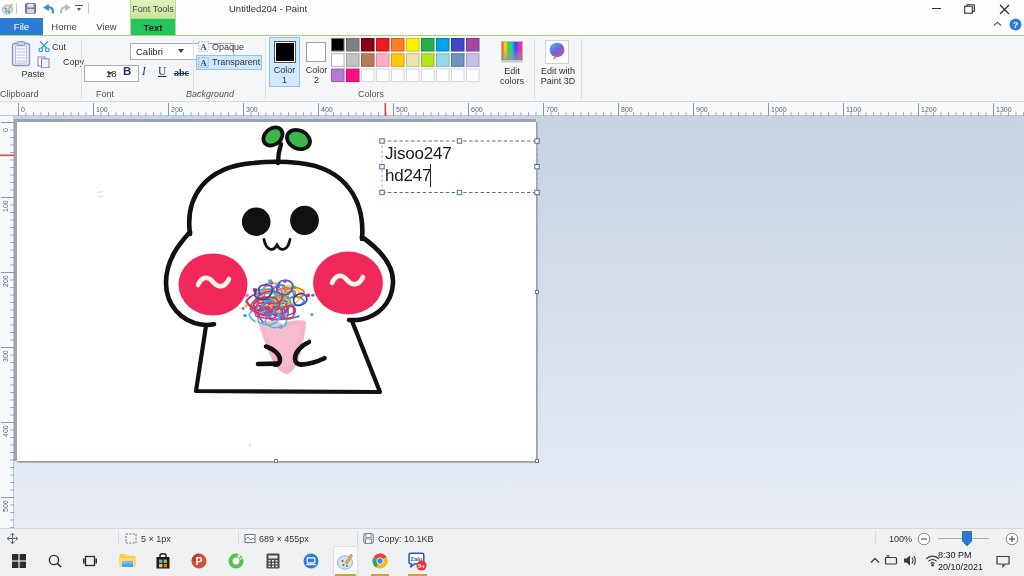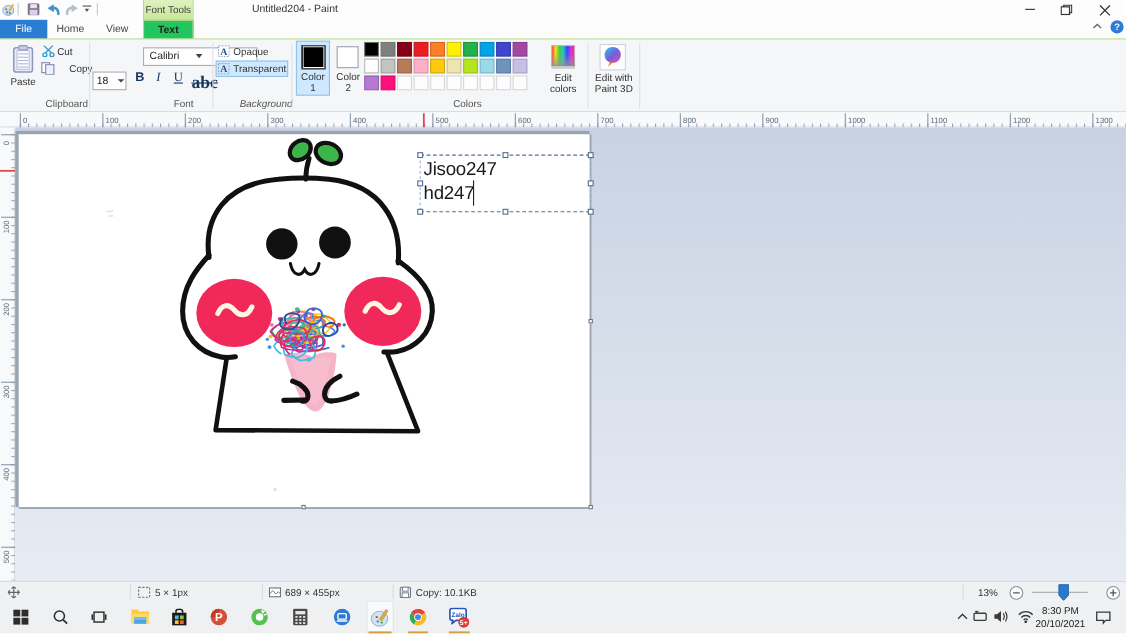--- a/index.html
+++ b/index.html
@@ -14,21 +14,21 @@
   #wintitle { left:187px; top:0; height:18px; line-height:18px; font-size:9.5px; color:#333;margin-left:42px; }
   
   #tabrow { left:0; top:18px; width:1024px; height:17px; background:#fdfdfd;padding-left:10px; }
   #tabgreenline { left:0; top:34.5px; width:1024px; height:1.5px; background:#a3d46e; }
   .tab { position:absolute; top:0; height:17px; line-height:17px; font-size:9.5px; color:#444; text-align:center; }
   #tab-file { left:0; width:43px; background:#2b7cd3; color:#fff; }
   #tab-text { left:130px; width:46px; background:#22c55e; border:1px solid #b5d98a; border-bottom:none; color:#222;font-weight:bold; }
   
   #ribbon { left:0; top:36px; width:1024px; height:66px; background:#f5f6f7; border-bottom:1px solid #d5dae0; }
   .gsep { position:absolute; top:3px; width:1px; height:60px; background:#dde1e6; }
-  .glabel { position:absolute; top:53px; font-size:9px; color:#555; width:80px; text-align:right; }
+  .glabel { position:absolute; top:53px; font-size:9px; color:#555; width:80px; text-align:left; }
   .btn-label { font-size:9px; color:#333; text-align:center; }
   .combo { position:absolute; background:#fff; border:1px solid #aaacb2; font-size:9.5px; color:#222; }
   .hl { background:#cde8ff; border:1px solid #92c2ea; }
   
   #rulerh { left:0; top:102px; width:1024px; height:14px; }
   #rulerv { left:0; top:116px; width:14px; height:412px; }
   
   #workspace { left:14px; top:116px; width:1010px; height:412px;
      background:linear-gradient(#c8d2e2,#e7ecf4); }
   #canvas { left:17px; top:122px; width:519px; height:339px; background:#fff;
@@ -105,46 +105,46 @@
       <rect x="4.5" y="5" width="11" height="17" fill="#fbfcfe" stroke="#aab4d8" stroke-width="0.8"></rect>
       <g stroke="#aab4d8" stroke-width="0.9">
         <line x1="5.5" y1="8" x2="14.5" y2="8"></line>
         <line x1="5.5" y1="11" x2="14.5" y2="11"></line>
         <line x1="5.5" y1="14" x2="14.5" y2="14"></line>
         <line x1="5.5" y1="17" x2="14.5" y2="17"></line>
         <line x1="5.5" y1="20" x2="14.5" y2="20"></line>
       </g>
       <rect x="6" y="0.5" width="8" height="4" rx="1.5" fill="#c7cde4" stroke="#8d97c0" stroke-width="1"></rect>
     </svg>
-    <div class="abs btn-label" style="left:4px;top:33px;width:34px;">Paste</div>
+    <div class="abs btn-label" style="left:16px;top:33px;width:34px;">Paste</div>
     <svg class="abs" style="left:38px;top:5px;" width="12" height="11" viewBox="0 0 12 11">
       <g stroke="#2e9bd8" stroke-width="1.2" fill="none">
         <line x1="2" y1="0.5" x2="8.5" y2="7"></line>
         <line x1="10" y1="0.5" x2="3.5" y2="7"></line>
         <circle cx="2.8" cy="8.8" r="1.8"></circle>
         <circle cx="9.2" cy="8.8" r="1.8"></circle>
       </g>
     </svg>
     <div class="abs btn-label" style="left:52px;top:6px;">Cut</div>
     <svg class="abs" style="left:37px;top:20px;" width="13" height="12" viewBox="0 0 13 12">
       <rect x="1" y="1" width="7" height="9" fill="#fff" stroke="#7d88b8" stroke-width="1"></rect>
       <rect x="4.5" y="2.8" width="7.5" height="9" fill="#eef1f8" stroke="#7d88b8" stroke-width="1"></rect>
     </svg>
     <div class="abs btn-label" style="left:63px;top:21px;">Copy</div>
     <div class="glabel" style="left:0px;">Clipboard</div>
     <div class="gsep" style="left:81px;"></div>
 
     <div class="combo" style="left:84px;top:7px;width:104px;height:17px;line-height:15px;padding-left:5px;margin-left:46px;">Calibri</div>
     <div class="abs" style="left:178px;top:13px;width:0;height:0;border-left:3.5px solid transparent;border-right:3.5px solid transparent;border-top:4px solid #444;"></div>
-    <div class="combo" style="left:84px;top:29px;width:31px;height:17px;line-height:15px;padding-left:3px;">18</div>
+    <div class="combo" style="left:84px;top:29px;width:55px;height:17px;line-height:15px;padding-left:21px;">18</div>
     <div class="abs" style="left:107px;top:36px;width:0;height:0;border-left:3px solid transparent;border-right:3px solid transparent;border-top:3.5px solid #444;"></div>
     <div class="abs" style="left:123px;top:29px;font-size:11.5px;font-weight:bold;color:#16365f;">B</div>
     <div class="abs" style="left:142px;top:29px;font-size:11.5px;font-style:italic;font-family:'Liberation Serif',serif;color:#16365f;">I</div>
     <div class="abs" style="left:158px;top:29px;font-size:11.5px;text-decoration:underline;font-family:'Liberation Serif',serif;color:#16365f;">U</div>
-    <div class="abs" style="left:174px;top:31px;font-size:16px;font-weight:bold;text-decoration:line-through;font-family:'Liberation Serif',serif;color:#16365f;">abc</div>
+    <div class="abs" style="left:174px;top:31px;font-size:10px;font-weight:bold;text-decoration:line-through;font-family:'Liberation Serif',serif;color:#16365f;">abc</div>
     <div class="glabel" style="left:96px;">Font</div>
     <div class="gsep" style="left:193px;"></div>
 
     <svg class="abs" style="left:198px;top:5px;" width="11" height="11" viewBox="0 0 11 11">
       <rect x="0.7" y="0.7" width="9.6" height="9.6" fill="#fff" stroke="#8a9ab0" stroke-width="0.8" stroke-dasharray="1.6 1.2"></rect>
       <text x="5.5" y="8.6" font-size="9" font-weight="bold" fill="#1e4f8f" text-anchor="middle" font-family="Liberation Serif">A</text>
     </svg>
     <div class="abs btn-label" style="left:212px;top:6px;">Opaque</div>
     <div class="abs hl" style="left:195.5px;top:19px;width:66px;height:15px;"></div>
     <svg class="abs" style="left:198px;top:21px;" width="11" height="11" viewBox="0 0 11 11">
@@ -417,21 +417,21 @@
     </svg>
     <div class="abs" style="left:259px;top:4.5px;">689 × 455px</div>
     <div class="ssep" style="left:357px;"></div>
     <svg class="abs" style="left:363px;top:4px;" width="11" height="11" viewBox="0 0 11 11">
       <rect x="0.8" y="0.8" width="9.4" height="9.4" rx="1" fill="#e8ecf2" stroke="#6a7584" stroke-width="1"></rect>
       <rect x="3" y="0.8" width="5" height="3.6" fill="#fff" stroke="#6a7584" stroke-width="0.8"></rect>
       <rect x="2.6" y="6" width="5.8" height="4.2" fill="#fff" stroke="#6a7584" stroke-width="0.8"></rect>
     </svg>
     <div class="abs" style="left:378px;top:4.5px;">Copy: 10.1KB</div>
     <div class="ssep" style="left:875px;"></div>
-    <div class="abs" style="left:889px;top:4.5px;">13%</div>
+    <div class="abs" style="left:889px;top:4.5px;">100%</div>
     <svg class="abs" style="left:917px;top:2.5px;" width="14" height="14" viewBox="0 0 14 14">
       <circle cx="7" cy="7" r="5.8" fill="#fdfdfd" stroke="#888f98" stroke-width="1"></circle>
       <line x1="4" y1="7" x2="10" y2="7" stroke="#555" stroke-width="1.2"></line>
     </svg>
     <div class="abs" style="left:938px;top:8.5px;width:51px;height:1.5px;background:#a8adb4;"></div>
     <svg class="abs" style="left:962px;top:1.5px;" width="10" height="16" viewBox="0 0 10 16">
       <path d="M0.5,0.5 L9.5,0.5 L9.5,10 L5,15 L0.5,10 Z" fill="#2979cc" stroke="#1e62ab" stroke-width="0.8"></path>
     </svg>
     <svg class="abs" style="left:1005px;top:2.5px;" width="14" height="14" viewBox="0 0 14 14">
       <circle cx="7" cy="7" r="5.8" fill="#fdfdfd" stroke="#888f98" stroke-width="1"></circle>
@@ -559,17 +559,17 @@
       <path d="M9,3.5 Q11,6.5 9,9.5 M11,2 Q13.8,6.5 11,11" fill="none" stroke="#3a3a3a" stroke-width="1.1"></path>
     </svg>
     <svg class="abs" style="left:925px;top:8px;" width="15" height="13" viewBox="0 0 15 13">
       <g fill="none" stroke="#3a3a3a" stroke-width="1.2">
         <path d="M1.2,4.8 A8.6,8.6 0 0,1 13.8,4.8"></path>
         <path d="M3.4,7.3 A5.6,5.6 0 0,1 11.6,7.3"></path>
         <path d="M5.6,9.6 A2.7,2.7 0 0,1 9.4,9.6"></path>
       </g>
       <circle cx="7.5" cy="11.3" r="1.3" fill="#3a3a3a"></circle>
     </svg>
-    <div class="abs" style="left:938px;top:3px;width:52px;text-align:center;font-size:9px;color:#1a1a1a;line-height:12px;">8:30 PM<br>20/10/2021</div>
+    <div class="abs" style="left:938px;top:3px;width:52px;font-size:9px;color:#1a1a1a;line-height:12px;">8:30 PM<br>20/10/2021</div>
     <svg class="abs" style="left:996px;top:9px;" width="14" height="13" viewBox="0 0 14 13">
       <path d="M1,1.5 L13,1.5 L13,9 L9,9 L7,11.5 L7,9 L1,9 Z" fill="none" stroke="#3a3a3a" stroke-width="1.2"></path>
     </svg>
   </div>
 
 </body></html>

